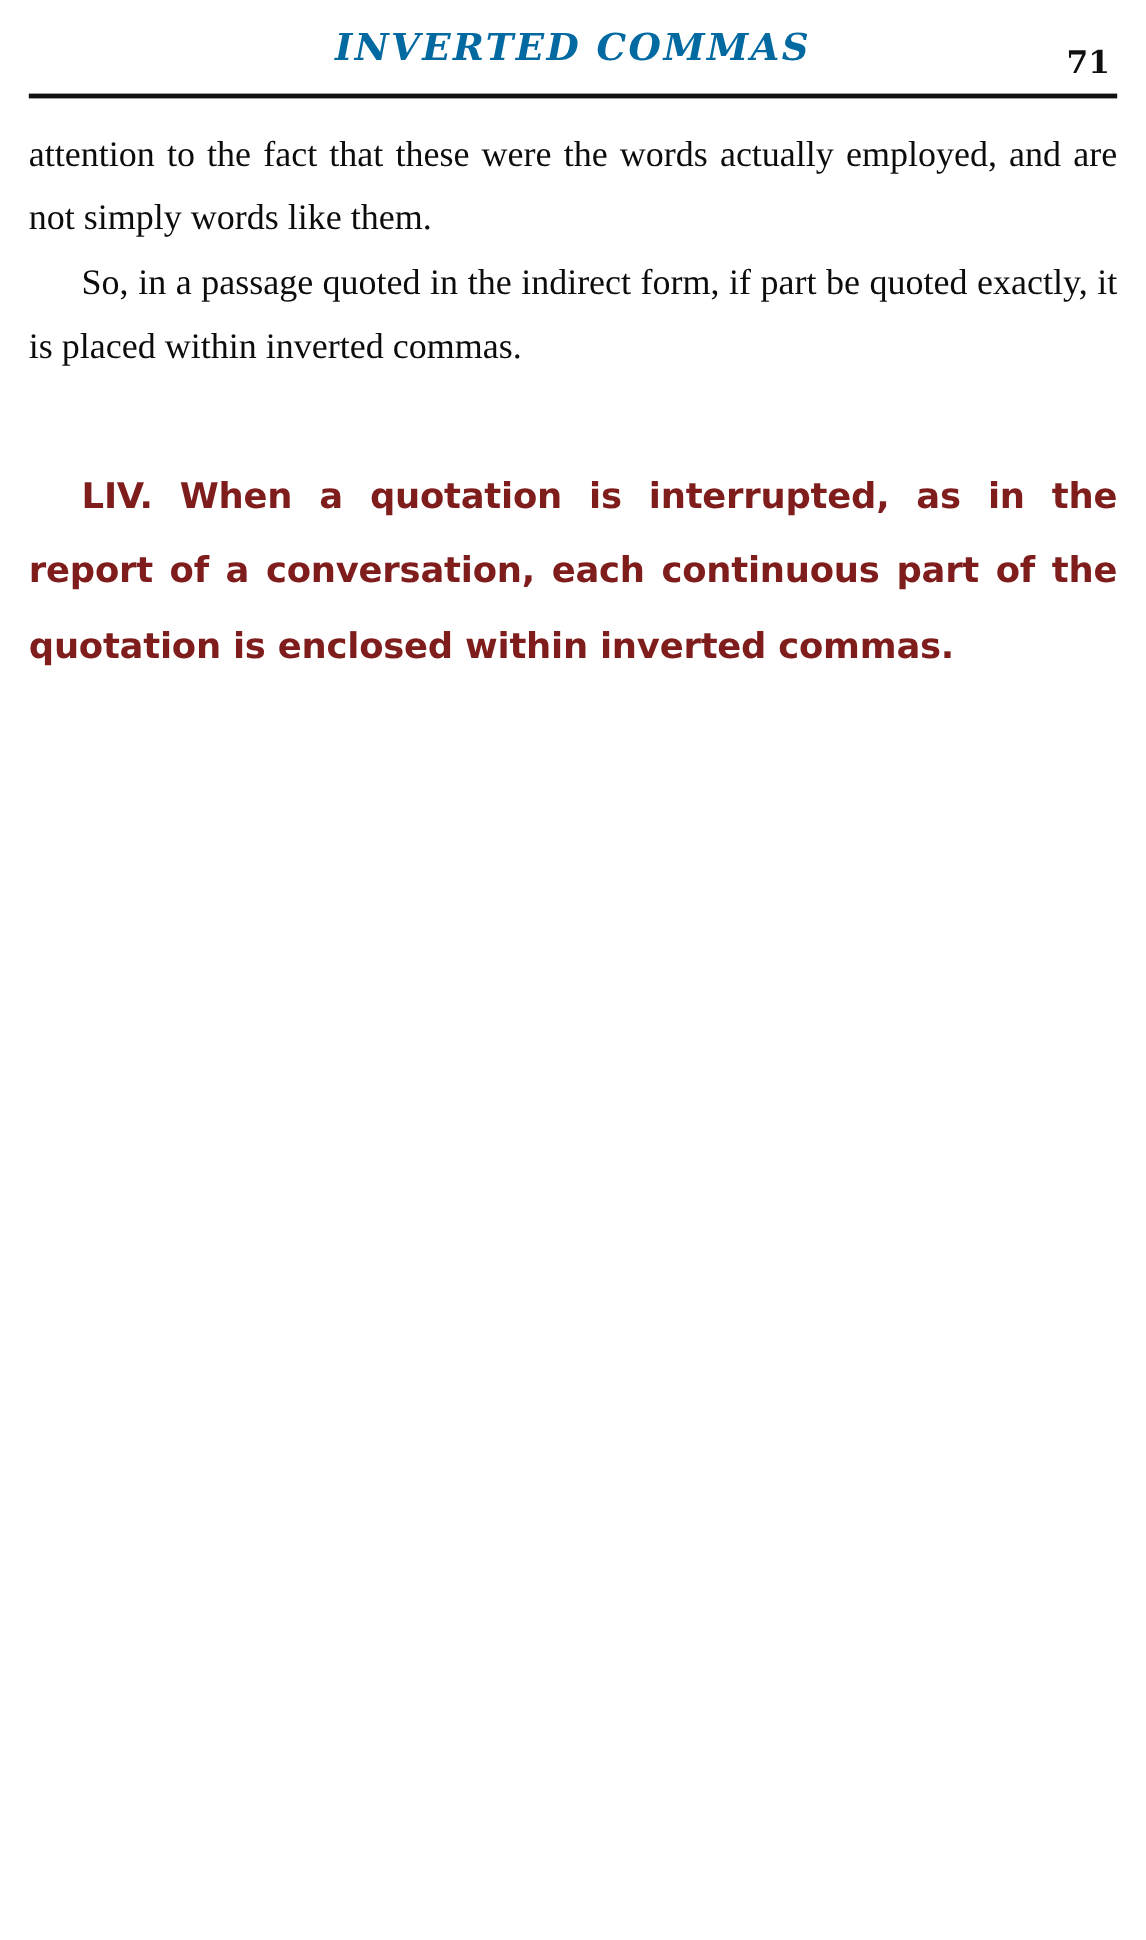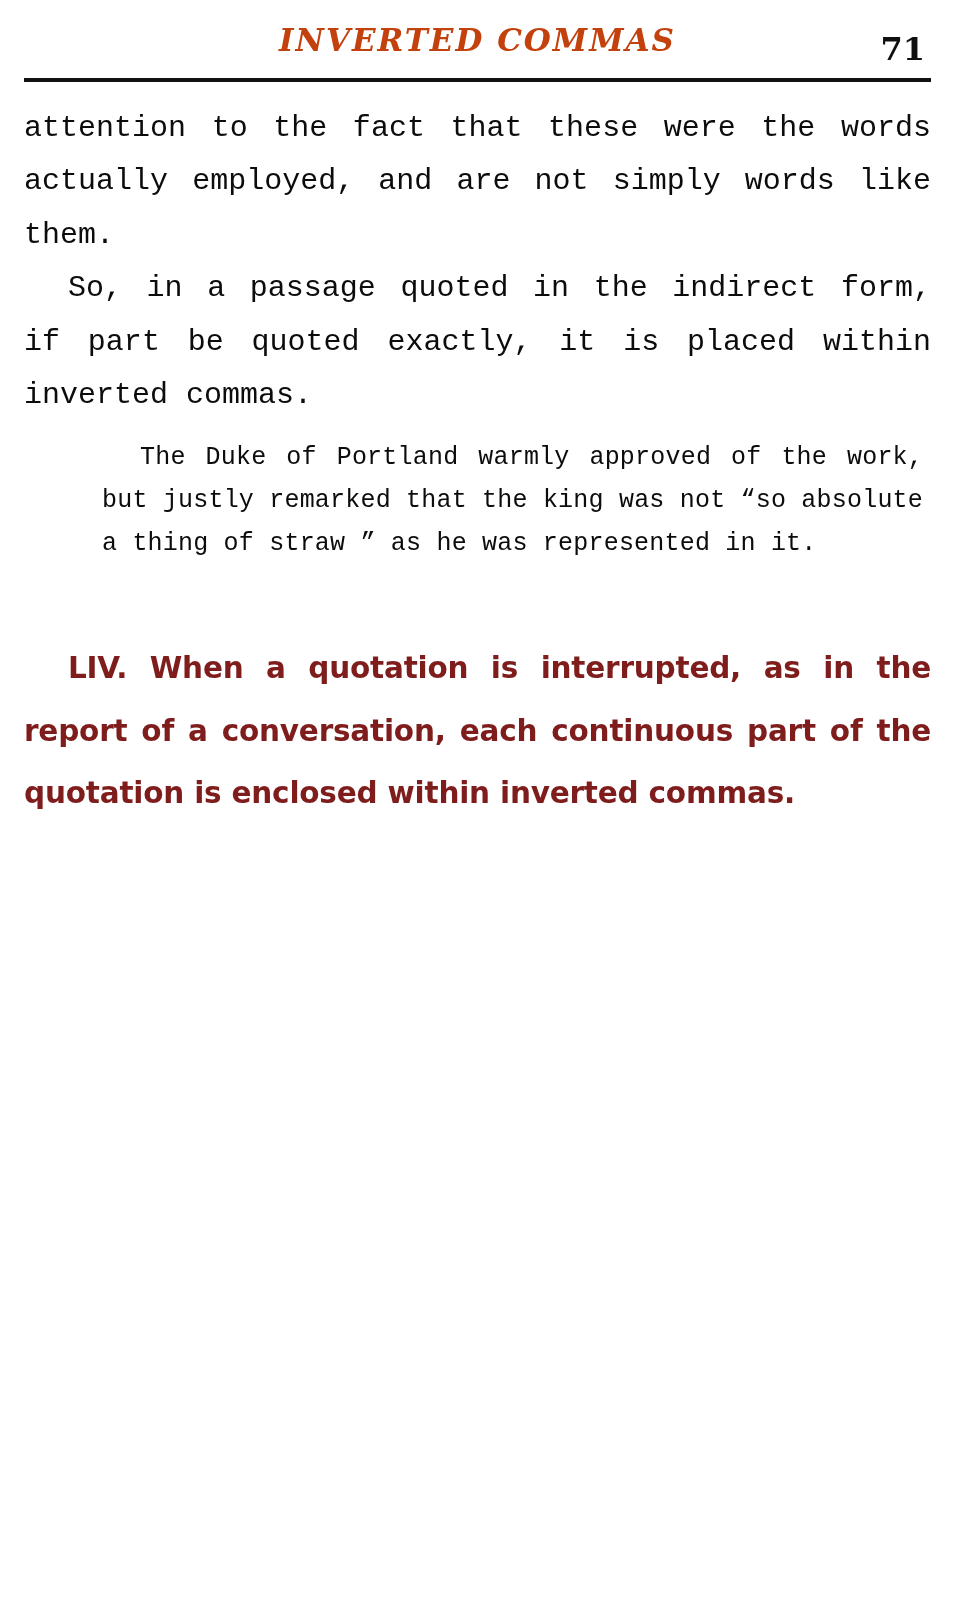--- a/index.html
+++ b/index.html
@@ -28,45 +28,45 @@
     justify-content: center;
     margin: 22px 30px 0 30px;
     height: 48px;
   }
   .running-title {
     font-family: "DejaVu Serif", serif;
     font-weight: bold;
     font-style: italic;
     font-size: 31px;
     letter-spacing: 2.0px;
-    color: #c2410c;
+    color: #0369a1;
     white-space: nowrap;
   }
   .page-number {
     position: absolute;
     right: 0;
     bottom: 2px;
     font-family: "DejaVu Serif", serif;
     font-weight: bold;
-    font-size: 32px;
+    font-size: 26px;
     color: #101010;
     margin-top: 28px;
   }
   .rule {
     margin: 8px 24px 0 24px;
     height: 4px;
     background: #111111;
   }
   .body {
     margin: 0 24px;
     padding-top: 20px;
   }
   p {
     margin: 0;
-    font-family: Liberation Mono, monospace;
+    font-family: Liberation Serif, serif;
     font-size: 30px;
     line-height: 1.78;
     text-align: justify;
     text-justify: inter-word;
     color: #0c0c0c;
     -webkit-hyphens: none;
     hyphens: none;
   }
   p.indent {
     text-indent: 44px;
@@ -112,23 +112,20 @@
   </div>
 
   <div class="rule"></div>
 
   <div class="body">
 
     <p class="noindent">attention to the fact that these were the words actually employed, and are not simply words like them.</p>
 
     <p class="indent">So, in a passage quoted in the indirect form, if part be quoted exactly, it is placed within inverted commas.</p>
 
-    <div class="quote">
-      <p>The Duke of Portland warmly approved of the work, but justly remarked that the king was not “so absolute a thing of straw ” as he was represented in it.</p>
-    </div>
 
 
 
     <div class="spacer-md"></div>
 
     <div class="rule-head">LIV. When a quotation is interrupted, as in the report of a conversation, each continuous part of the quotation is enclosed within inverted commas.</div>
 
 
     <div class="spacer-sm"></div>
 

